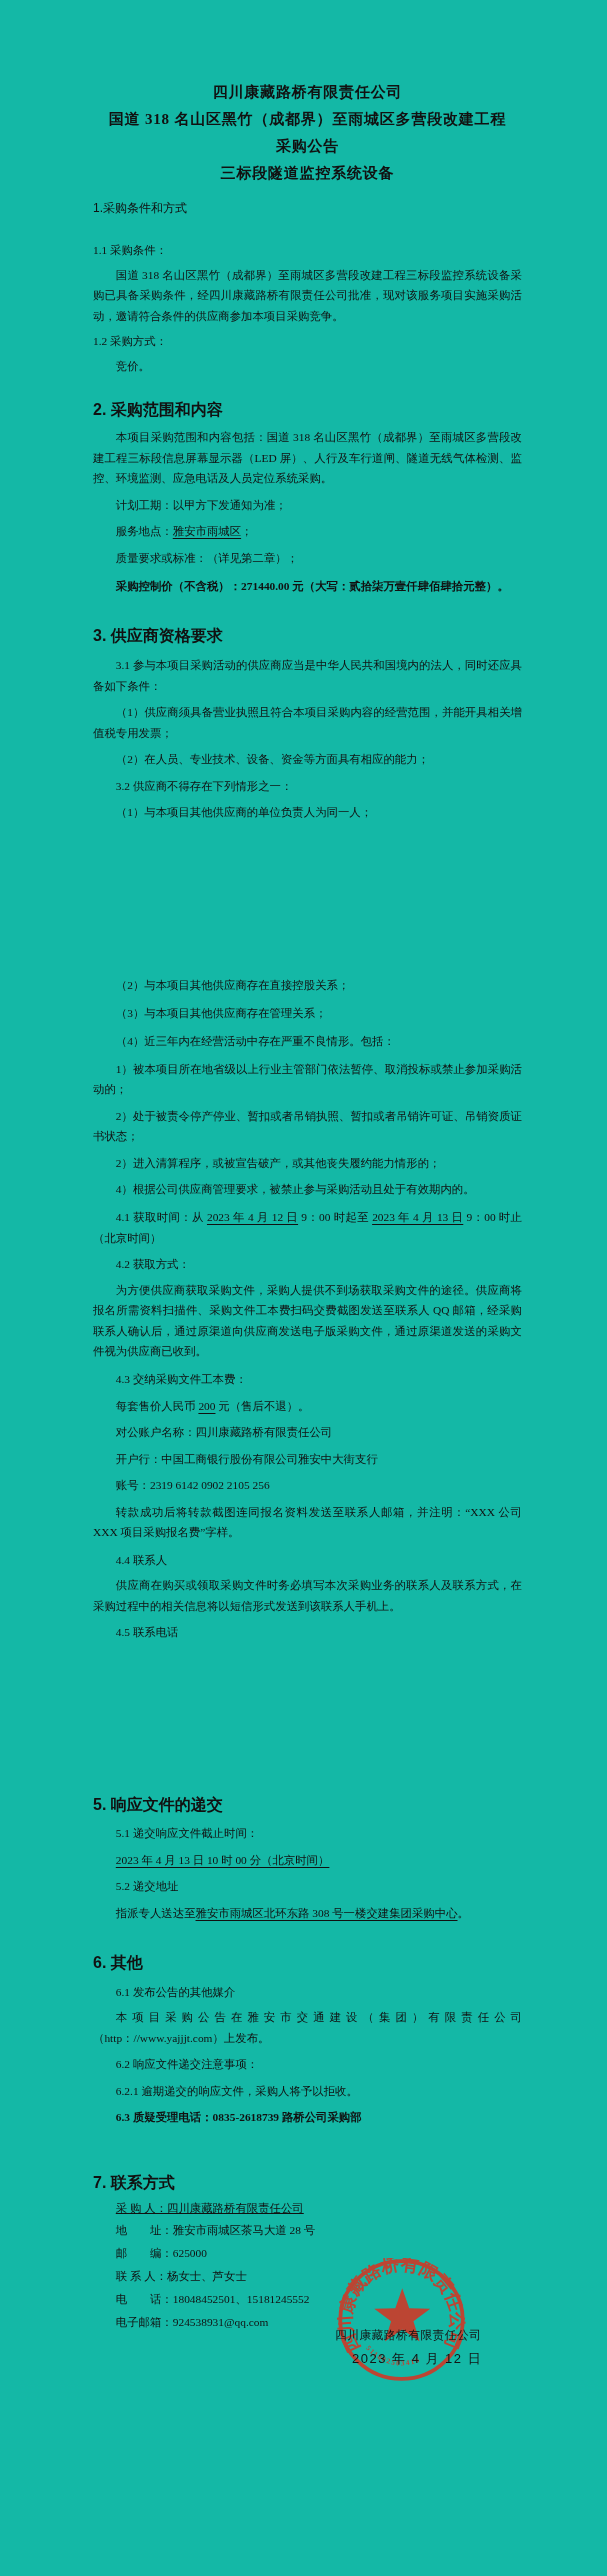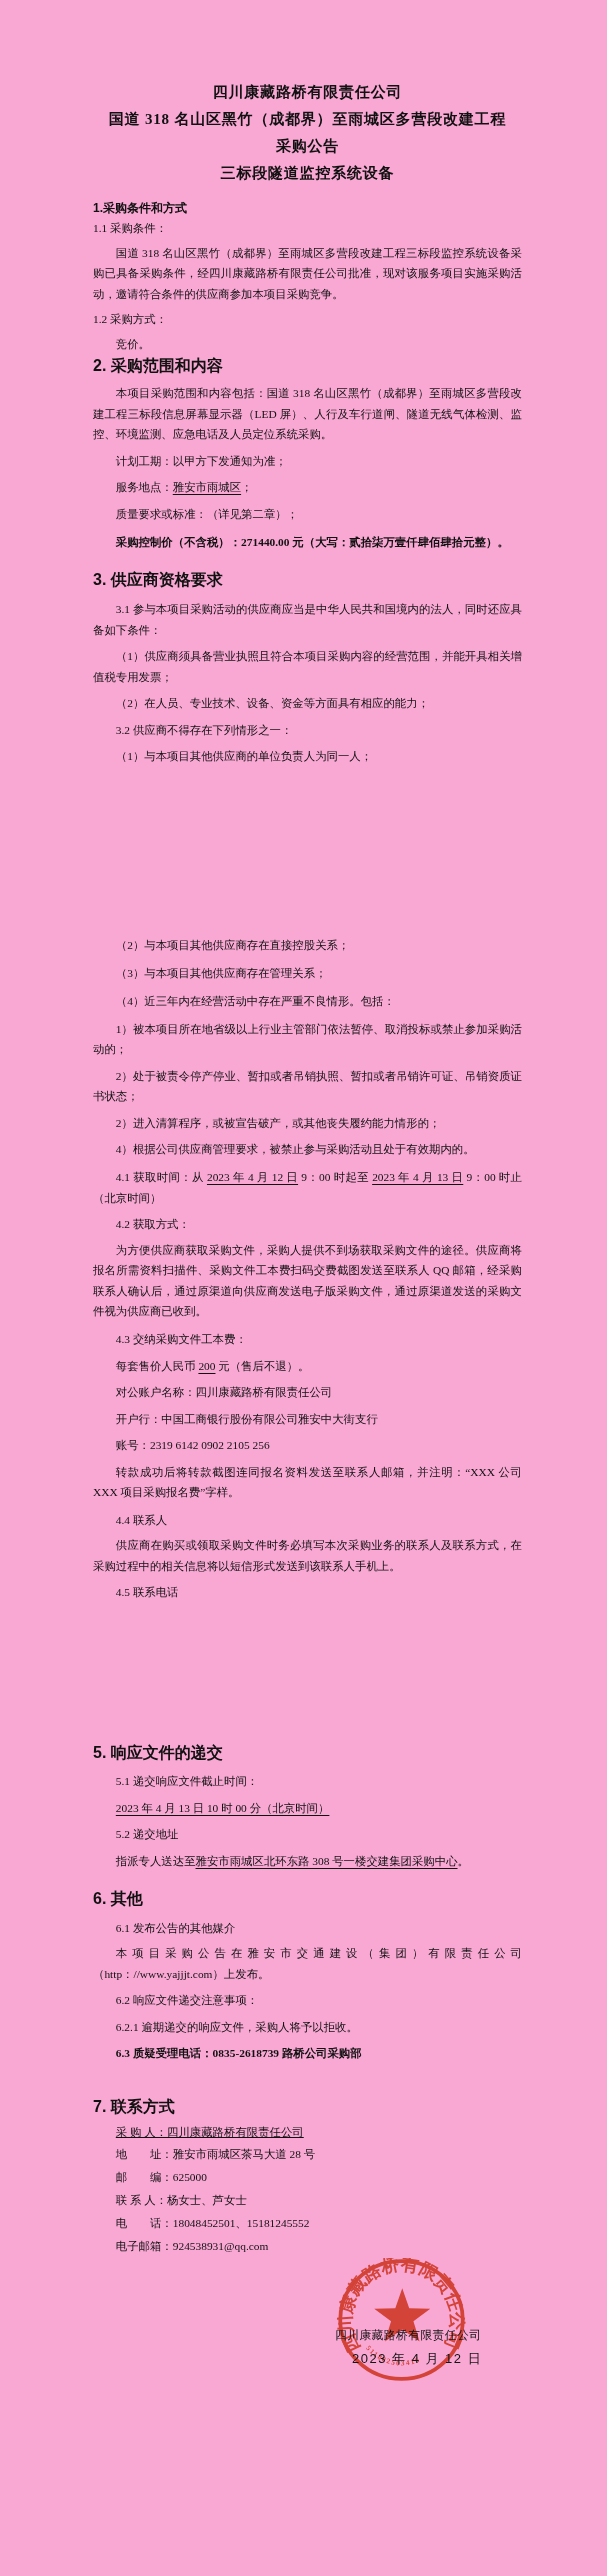--- a/index.html
+++ b/index.html
@@ -1,58 +1,58 @@
 <!DOCTYPE html>
 <html style="font-size:12px"><head>
 <meta charset="utf-8">
 <style>
   html,body{margin:0;padding:0;background:#ffffff;}
   .page{
     position:relative;
     width:607px;height:2576px;
-    background:#f9a8d4;
+    background:#14b8a6;
     overflow:hidden;
     font-family:"Liberation Serif","DejaVu Serif",serif;
     color:#111111;
   }
   .content{
     position:relative;
     margin:0 85px 0 93px; 
     width:429px;
   }
   .title{
     margin-top:79px;
     text-align:center;
     font-size:15px;
     font-weight:bold;
     line-height:27px;
     letter-spacing:0.8px;
   }
   .h-sm{ 
     margin-top:10.6px;
     font-family:"Liberation Sans","DejaVu Sans",sans-serif;
-    font-size:12px;font-weight:bold;line-height:20px;
+    font-size:12px;font-weight:normal;line-height:20px;
   }
   .h-big{ 
-    margin-top:16px;
+    margin-top:28px;
     font-family:"Liberation Sans","DejaVu Sans",sans-serif;
     font-size:16px;font-weight:bold;line-height:23px;
   }
   .p{
     font-size:11.4px;
     line-height:20.5px;
     margin:6px 0 0 0;
     text-indent:2em;
     text-align:justify;
   }
   .noind{text-indent:0;}
   .b{font-weight:bold;}
   .u{text-decoration:underline;text-underline-offset:3px;}
-  .mt0{margin-top:16px;} .mt3{margin-top:2.3px;} .mt6{margin-top:4.6px;}
-  .mt10{margin-top:7.6px;} .mt12{margin-top:4px;text-decoration:underline;} .mt14{margin-top:0;}
+  .mt0{margin-top:0;} .mt3{margin-top:2.3px;} .mt6{margin-top:4.6px;}
+  .mt10{margin-top:7.6px;} .mt12{margin-top:4px;text-decoration:underline;} .mt14{margin-top:22px;}
   .spacer{width:100%;}
   .sp-a{height:152px;} .sp-b{height:122px;} .sp-c{height:15px;}
   
   .sig-company{
     position:absolute;left:335px;top:2329px;z-index:2;
     font-size:11.8px;line-height:13px;letter-spacing:0.4px;
     font-family:"Liberation Serif","DejaVu Serif",serif;color:#141414;
   }
   .sig-date{
     position:absolute;left:352px;top:2352px;z-index:2;

